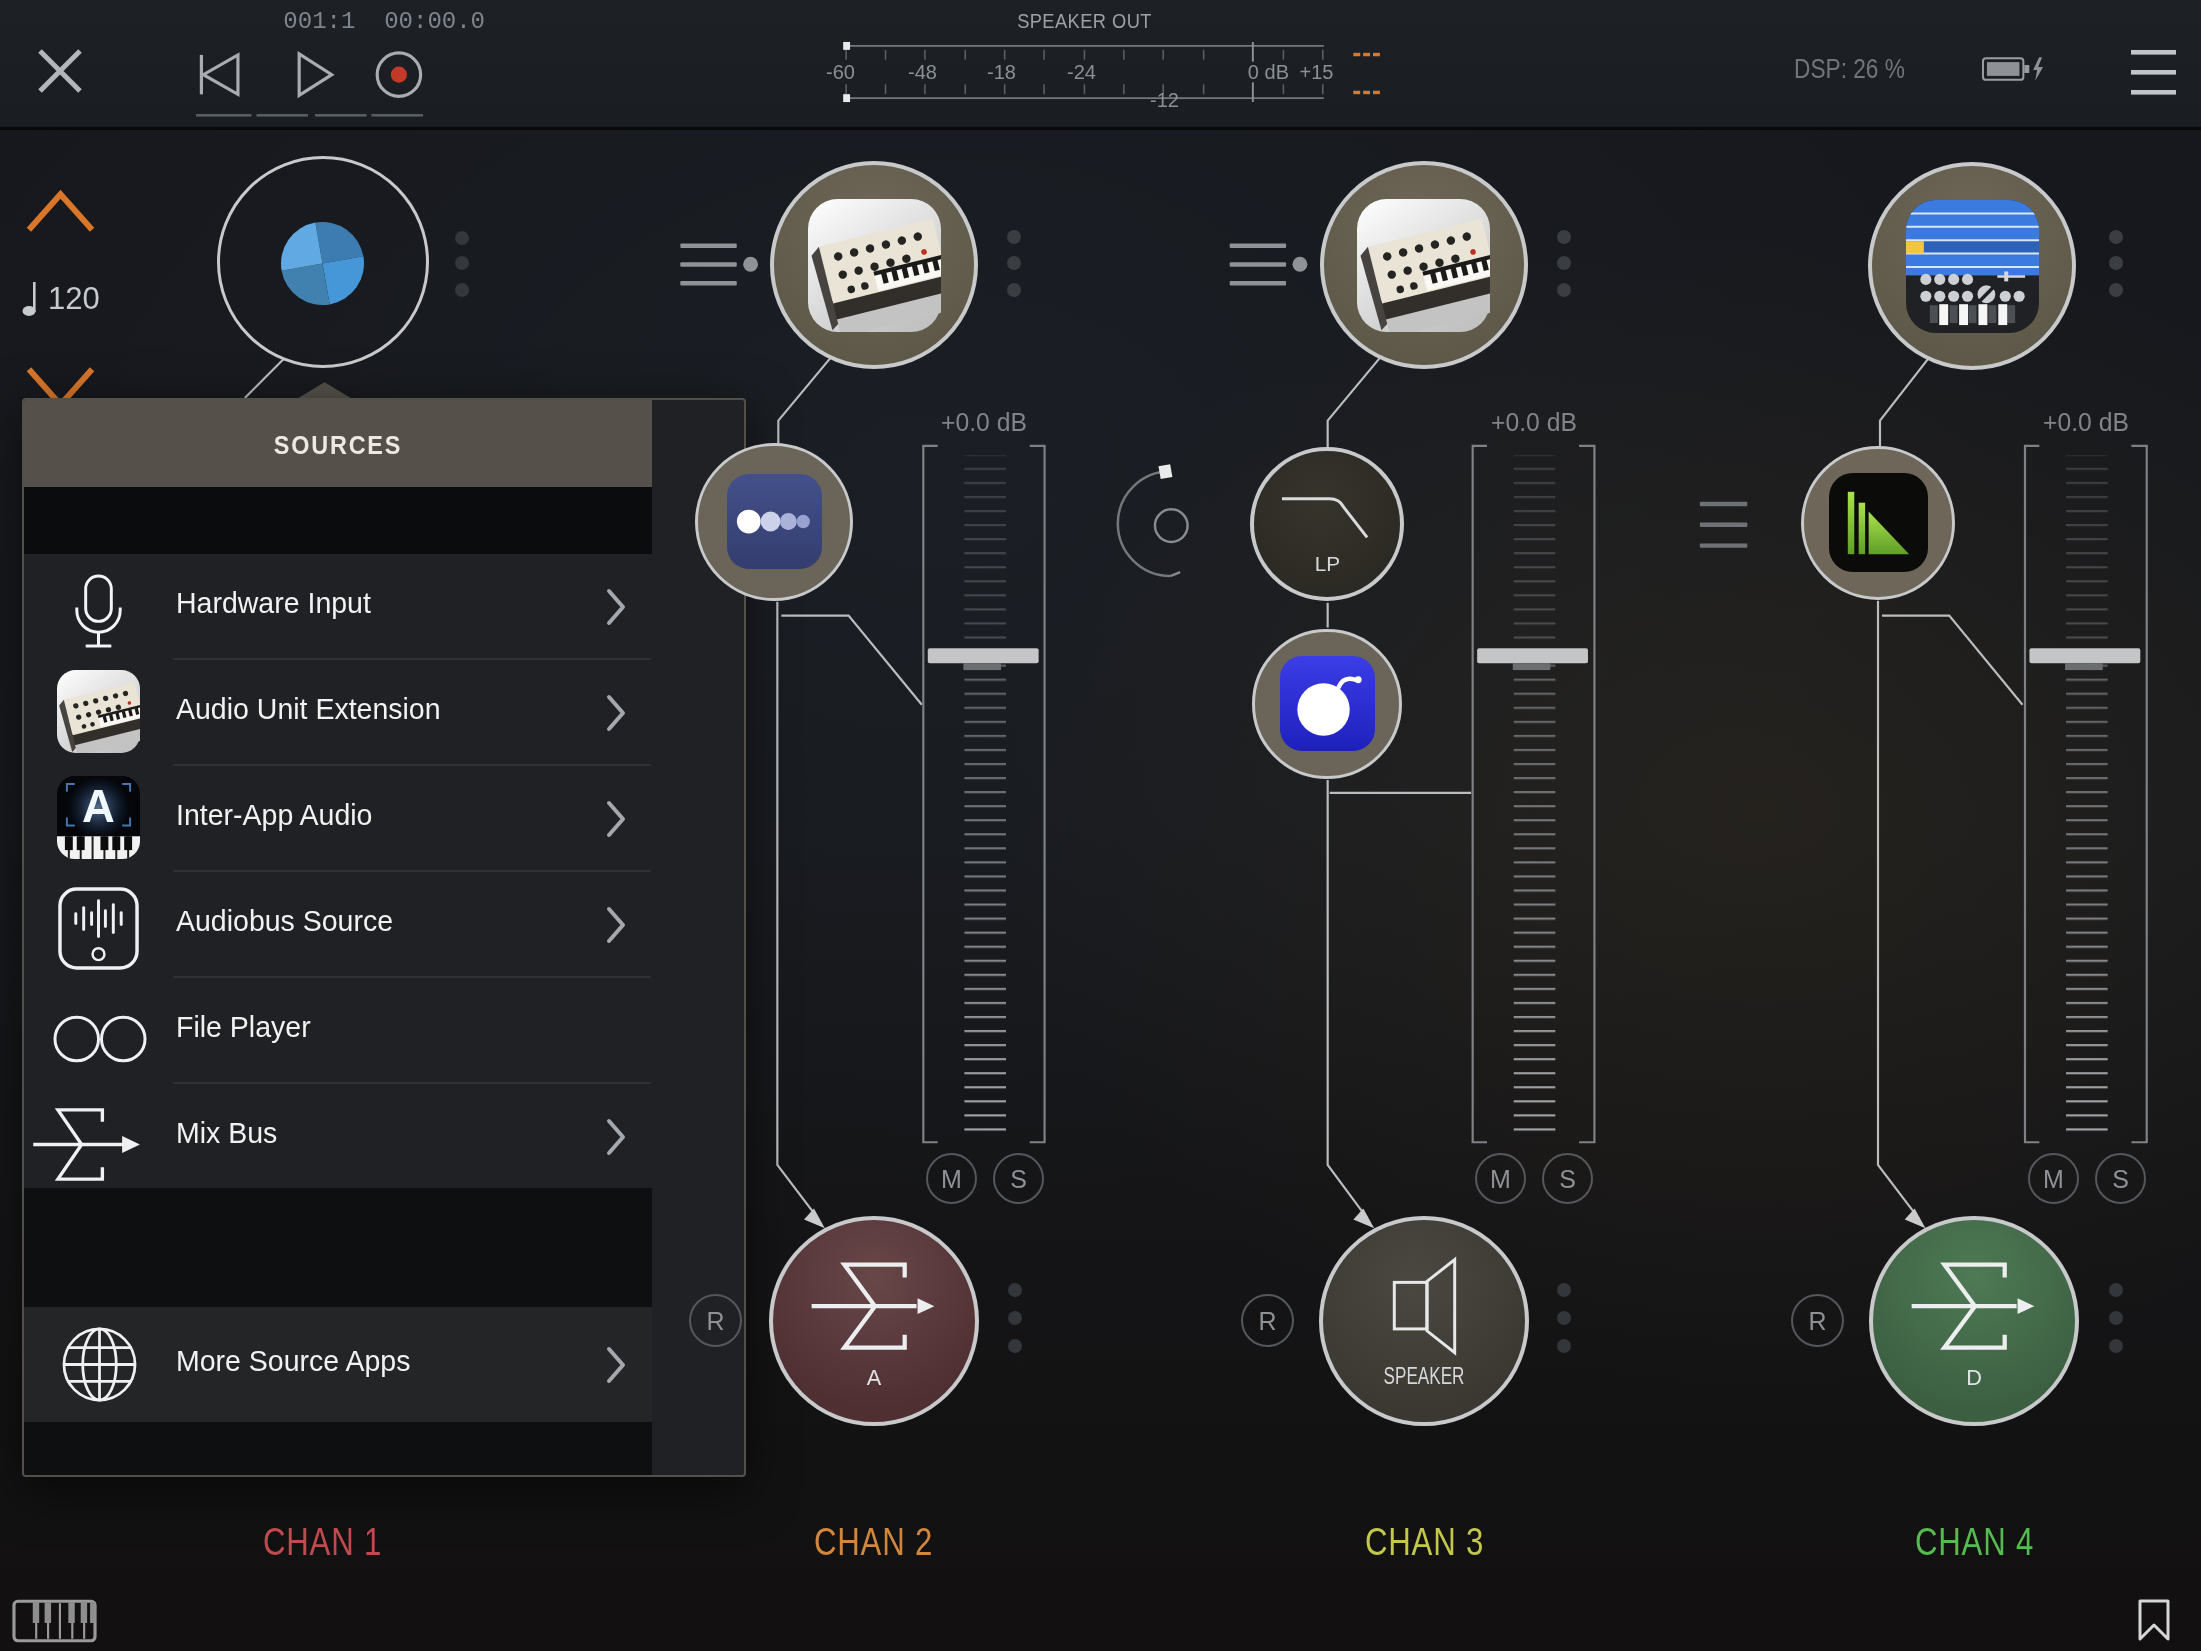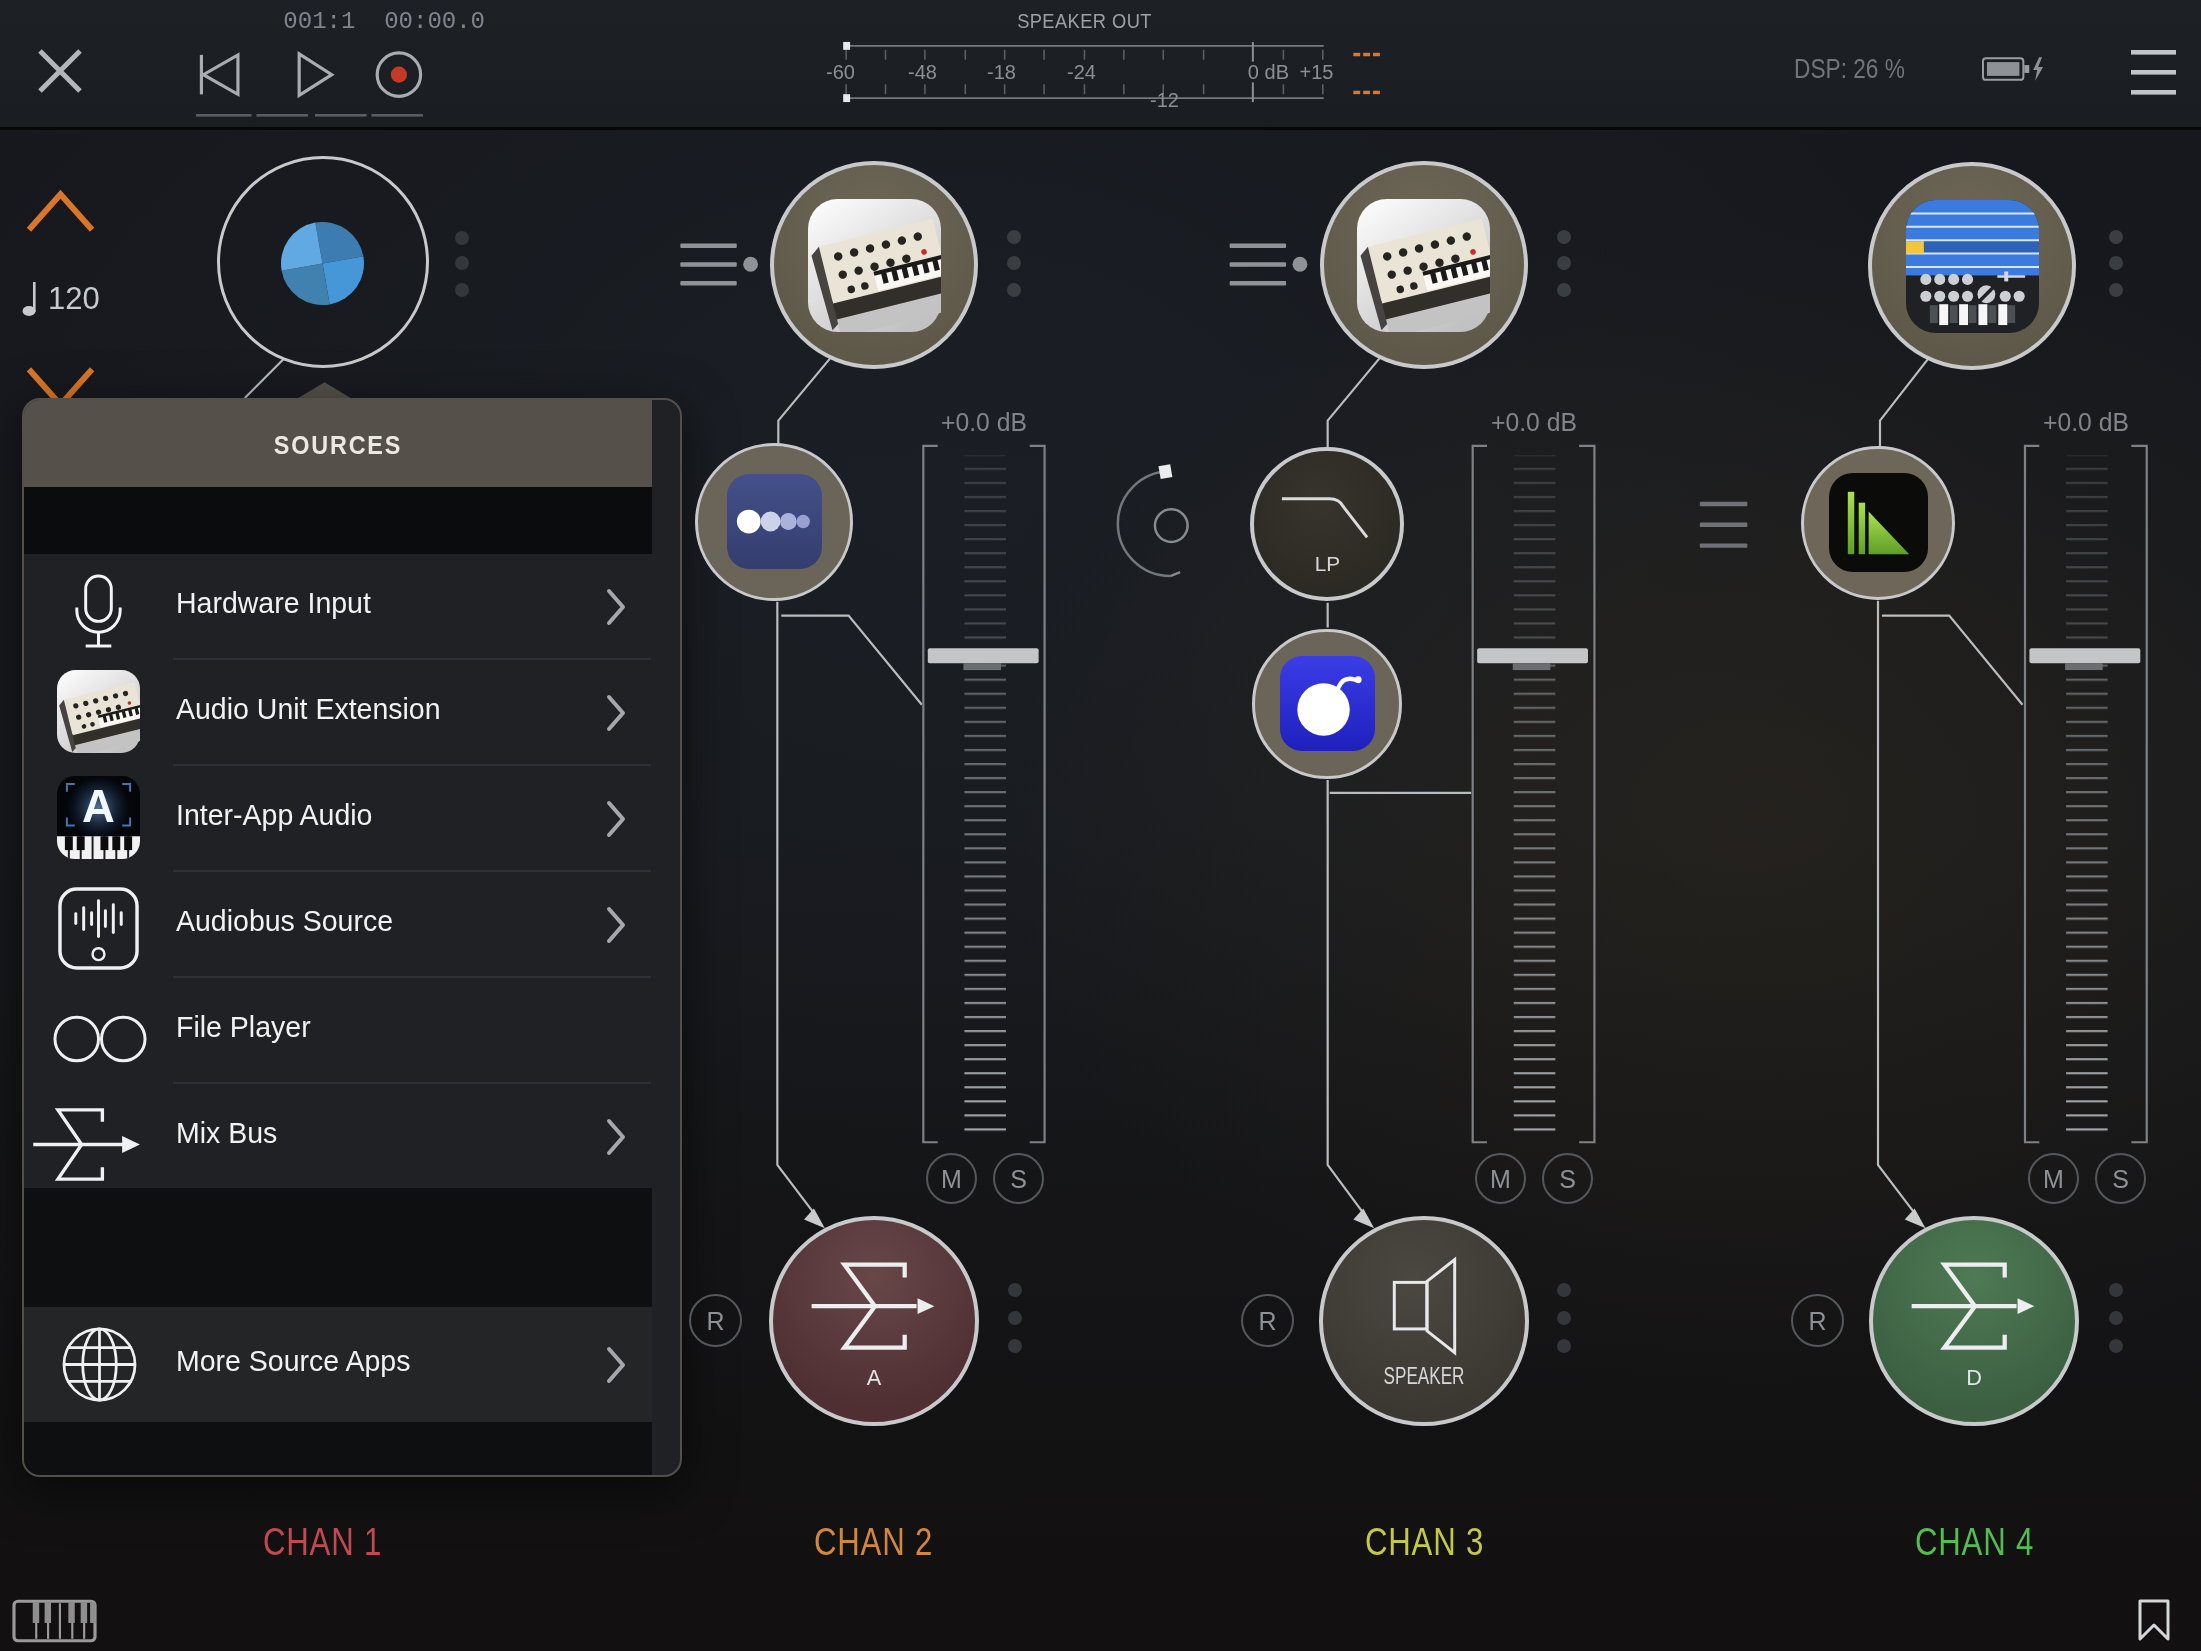--- a/index.html
+++ b/index.html
@@ -240,21 +240,21 @@
   </g>
 </svg>
 <div class="dot" style="left:455px;top:231px;width:14px;height:14px;background:#34383c;"></div>
 <div class="dot" style="left:455px;top:256px;width:14px;height:14px;background:#34383c;"></div>
 <div class="dot" style="left:455px;top:283px;width:14px;height:14px;background:#34383c;"></div>
 
 
 <svg class="abs" style="left:297px;top:382px" width="55" height="17" viewBox="0 0 56 17">
   <polygon points="0,17 56,17 28,0" fill="#55514a"></polygon>
 </svg>
-<div class="abs" style="left:22px;top:398px;width:660px;height:1079px;border-radius:18px;
+<div class="abs" style="left:22px;top:398px;width:724px;height:1079px;border-radius:4px;
      border:2px solid rgba(125,120,104,0.55);box-sizing:border-box;overflow:hidden;
      box-shadow:0 12px 50px rgba(0,0,0,0.55);background:#1f2124;">
   <div class="abs" style="left:0;top:0;width:628px;height:87px;background:#55514a;"></div>
   <div class="abs" style="left:0;top:0;width:628px;height:87px;text-align:center;font-size:26px;font-weight:bold;color:#ece9e4;letter-spacing:2px;line-height:91px;transform:scaleX(0.9);">SOURCES</div>
   <div class="abs" style="left:0;top:87px;width:628px;height:67px;background:#0b0c0e;"></div>
 
   <div class="abs" style="left:0;top:788px;width:628px;height:291px;background:#0e0f10;"></div>
   <div class="abs" style="left:0;top:907px;width:628px;height:115px;background:#232527;"></div>
 
   <div class="abs" style="left:149px;top:258px;width:478px;height:2px;background:#2d3034;"></div>

